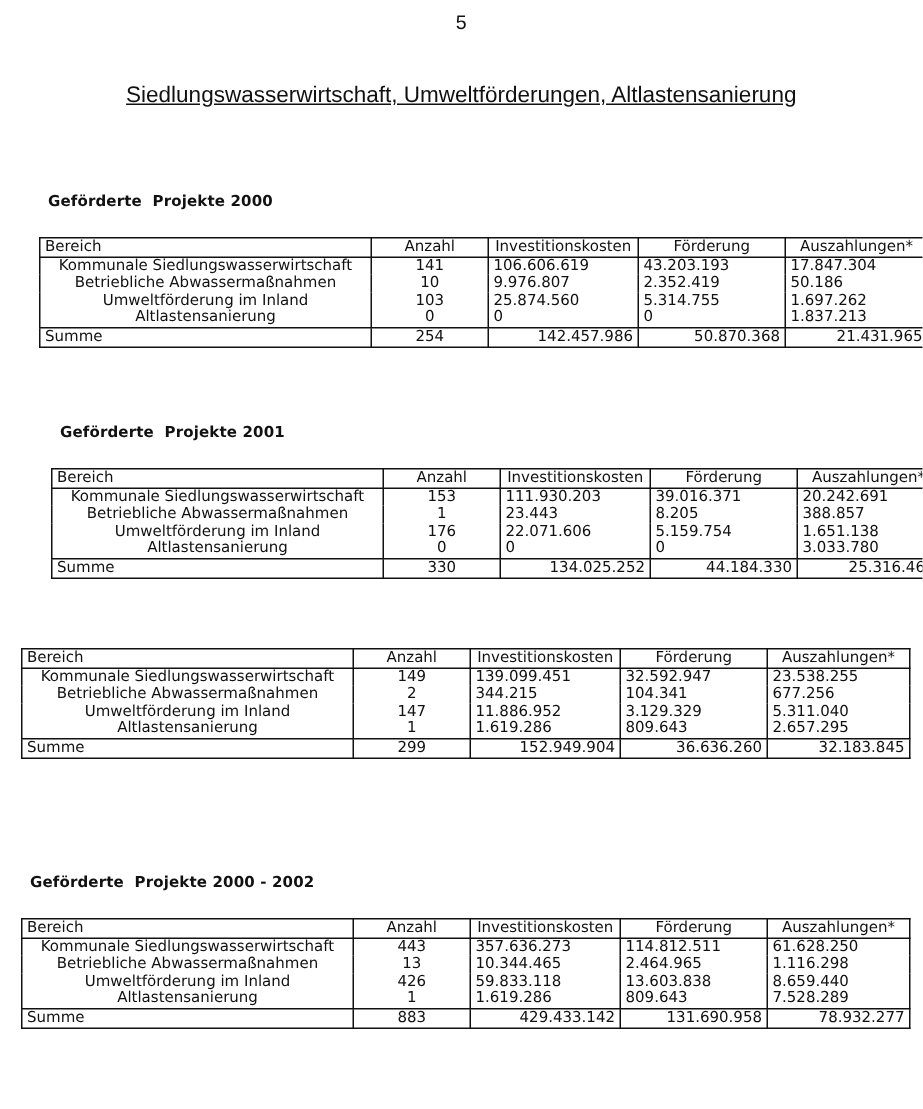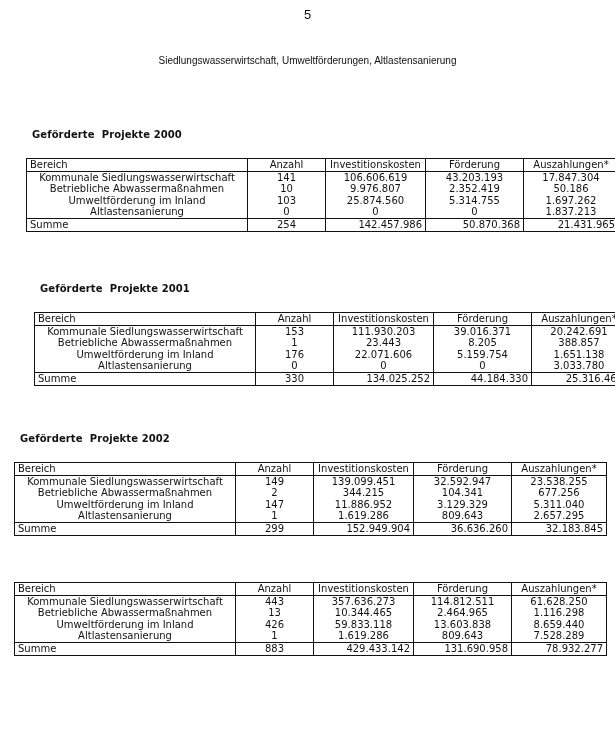--- a/index.html
+++ b/index.html
@@ -6,21 +6,21 @@
     body {
       width: 615px; height: 739px; position: relative; overflow: hidden;
       color: #111; font-family: "DejaVu Sans", sans-serif;
     }
     .page-number {
       position: absolute; top: 7px; left: 0; width: 615px; text-align: center;
       font-family: "Liberation Sans", sans-serif; font-size: 13px;
     }
     .doc-title {
       position: absolute; top: 55px; left: 0; width: 615px; text-align: center;
-      font-family: "Liberation Sans", sans-serif; font-size: 10px; 
+      font-family: "Liberation Sans", sans-serif; font-size: 15px; text-decoration: underline;
     }
     .section { position: absolute; left: 14px; width: 592px; }
     .section-title {
       font-weight: bold; font-size: 10px; letter-spacing: 0.1px; margin-left: 6px;
       height: 14px; line-height: 14px; margin-bottom: 16px; white-space: pre;
     }
     table.data {
       border-collapse: collapse; width: 592px; font-size: 10px; table-layout: fixed;
     }
     table.data td, table.data th {
@@ -31,21 +31,21 @@
     table.data col.c2 { width: 78px; }
     table.data col.c3 { width: 100px; }
     table.data col.c4 { width: 98px; }
     table.data col.c5 { width: 95px; }
     table.data thead th { border: 1.6px solid #111; }
     table.data thead th.first { text-align: left; }
     table.data thead th.num { text-align: center; }
     table.data tbody td { border-left: 1.6px solid #111; border-right: 1.6px solid #111; }
     table.data tbody td.label { text-align: center; }
     table.data tbody td.center { text-align: center; }
-    table.data tbody td.right { text-align: center; }
+    table.data tbody td.right { text-align: left; }
     table.data tbody tr.last td { border-bottom: 1px solid #111; }
     table.data tfoot td { border: 1.6px solid #111; }
     table.data tfoot td.label { text-align: left; }
     table.data tfoot td.center { text-align: center; }
     table.data tfoot td.right { text-align: right; font-weight: normal; }
     .footnote {
       position: absolute; top: 708px; left: 18px; width: 590px;
       font-size: 8.4px; line-height: 12px; color: #222;
     }
     .footnote .line2 { padding-left: 6px; }
@@ -171,21 +171,20 @@
             <td class="label">Summe</td>
             <td class="center">330</td>
             <td class="right">134.025.252</td>
             <td class="right">44.184.330</td>
             <td class="right">25.316.466</td>
           </tr>
         </tfoot>
       </table>
     </div>
     <div class="section" style="top: 432px;">
-      <div class="section-title">Geförderte  Projekte 2002</div>
       <table class="data">
         <colgroup>
           <col class="c1">
           <col class="c2">
           <col class="c3">
           <col class="c4">
           <col class="c5">
         </colgroup>
         <thead>
           <tr>
@@ -231,20 +230,21 @@
             <td class="label">Summe</td>
             <td class="center">299</td>
             <td class="right">152.949.904</td>
             <td class="right">36.636.260</td>
             <td class="right">32.183.845</td>
           </tr>
         </tfoot>
       </table>
     </div>
     <div class="section" style="top: 582px;">
+      <div class="section-title">Geförderte  Projekte 2000 - 2002</div>
       <table class="data">
         <colgroup>
           <col class="c1">
           <col class="c2">
           <col class="c3">
           <col class="c4">
           <col class="c5">
         </colgroup>
         <thead>
           <tr>

